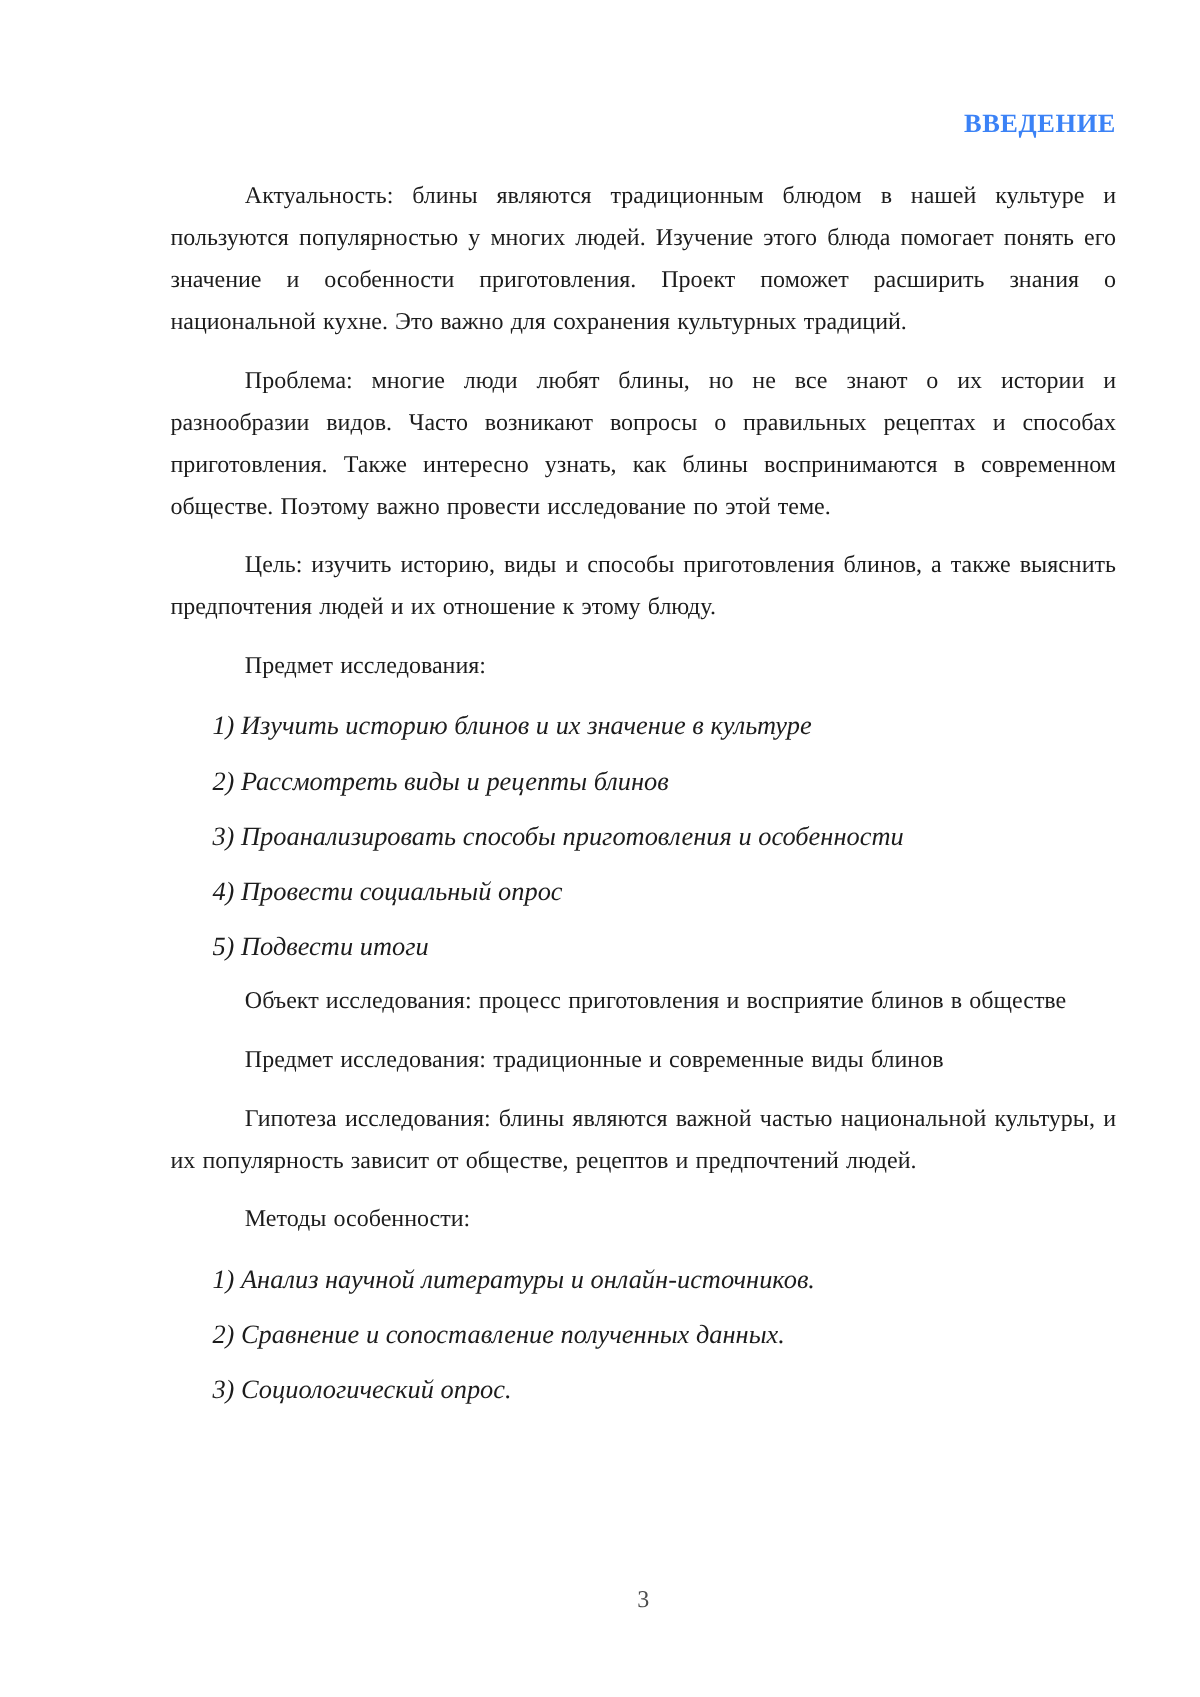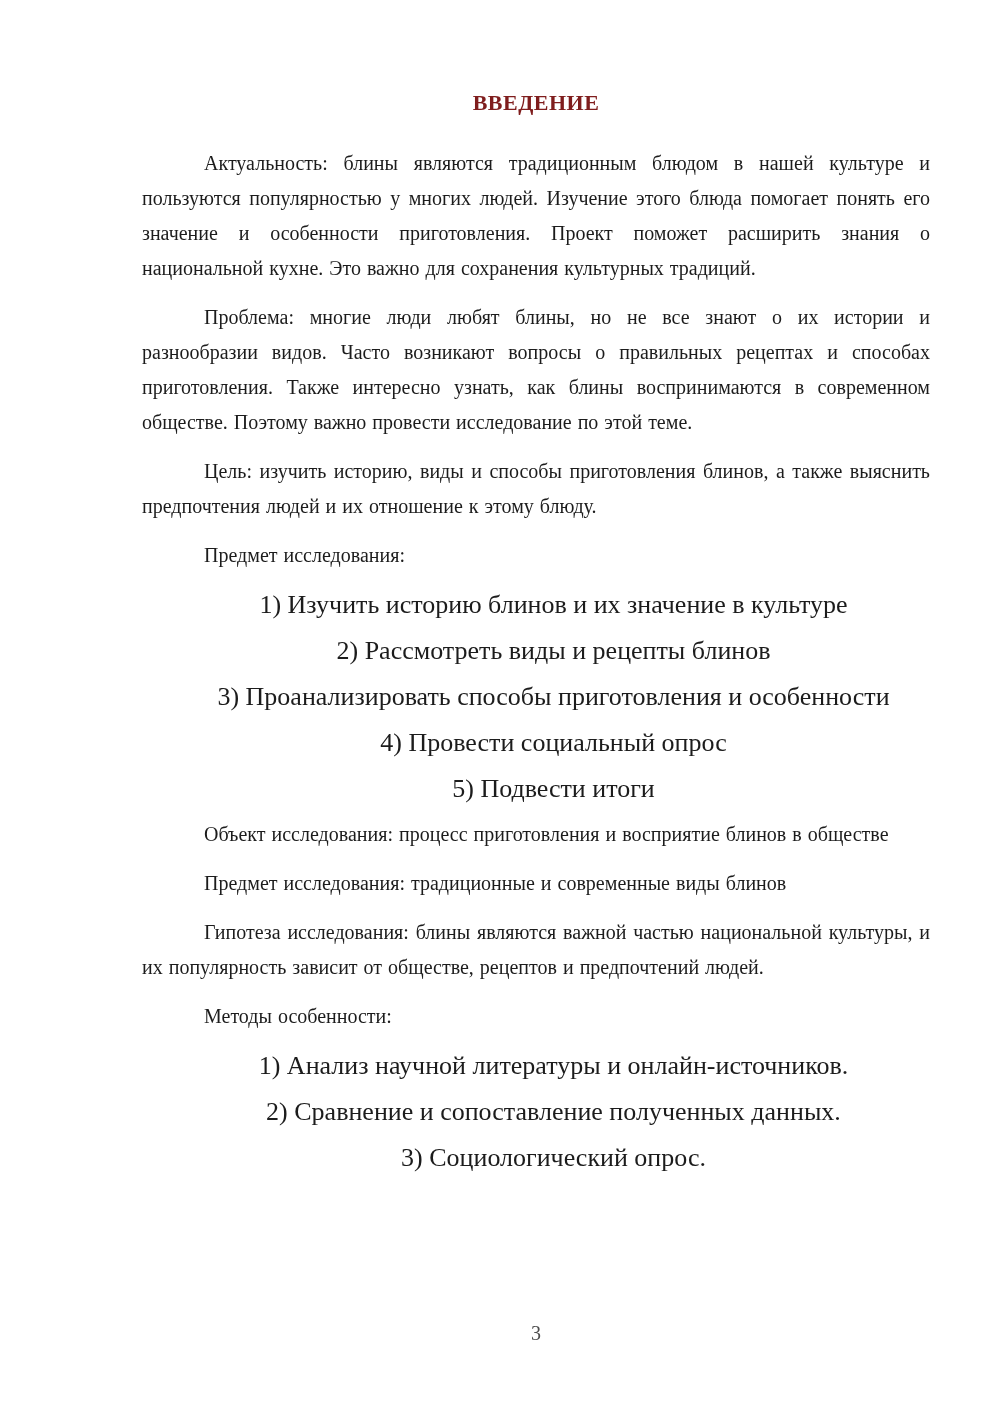--- a/index.html
+++ b/index.html
@@ -10,43 +10,44 @@
   .page {
     position: relative;
     width: 1000px;
     height: 1414px;
     margin: 0 auto;
     background: #ffffff;
     color: #1c1c1c;
     padding: 90px 70px 0 142px;
   }
   .doc-title {
-    text-align: center;
+    text-align: right;
     font-weight: bold;
     font-size: 22px;
     letter-spacing: 0.5px;
     margin-bottom: 30px;
-    color: #7f1d1d;
+    color: #3b82f6;
   }
   .para {
     font-size: 20px;
     line-height: 35px;
     text-align: justify;
     text-indent: 62px;
     margin-bottom: 14px;
     word-spacing: 1px;
   }
   .list {
     margin-bottom: 3px;
   }
   .list-item {
-    font-size: 26px;
+    font-size: 22px;
     line-height: 35px;
-    text-align: center;
+    text-align: left;
     margin: 0 0 11px 35px;
+    font-style: italic;
   }
   .footer {
     position: absolute;
     left: 142px;
     right: 70px;
     top: 1322px;
     text-align: center;
   }
   .page-number {
     font-size: 20px;

